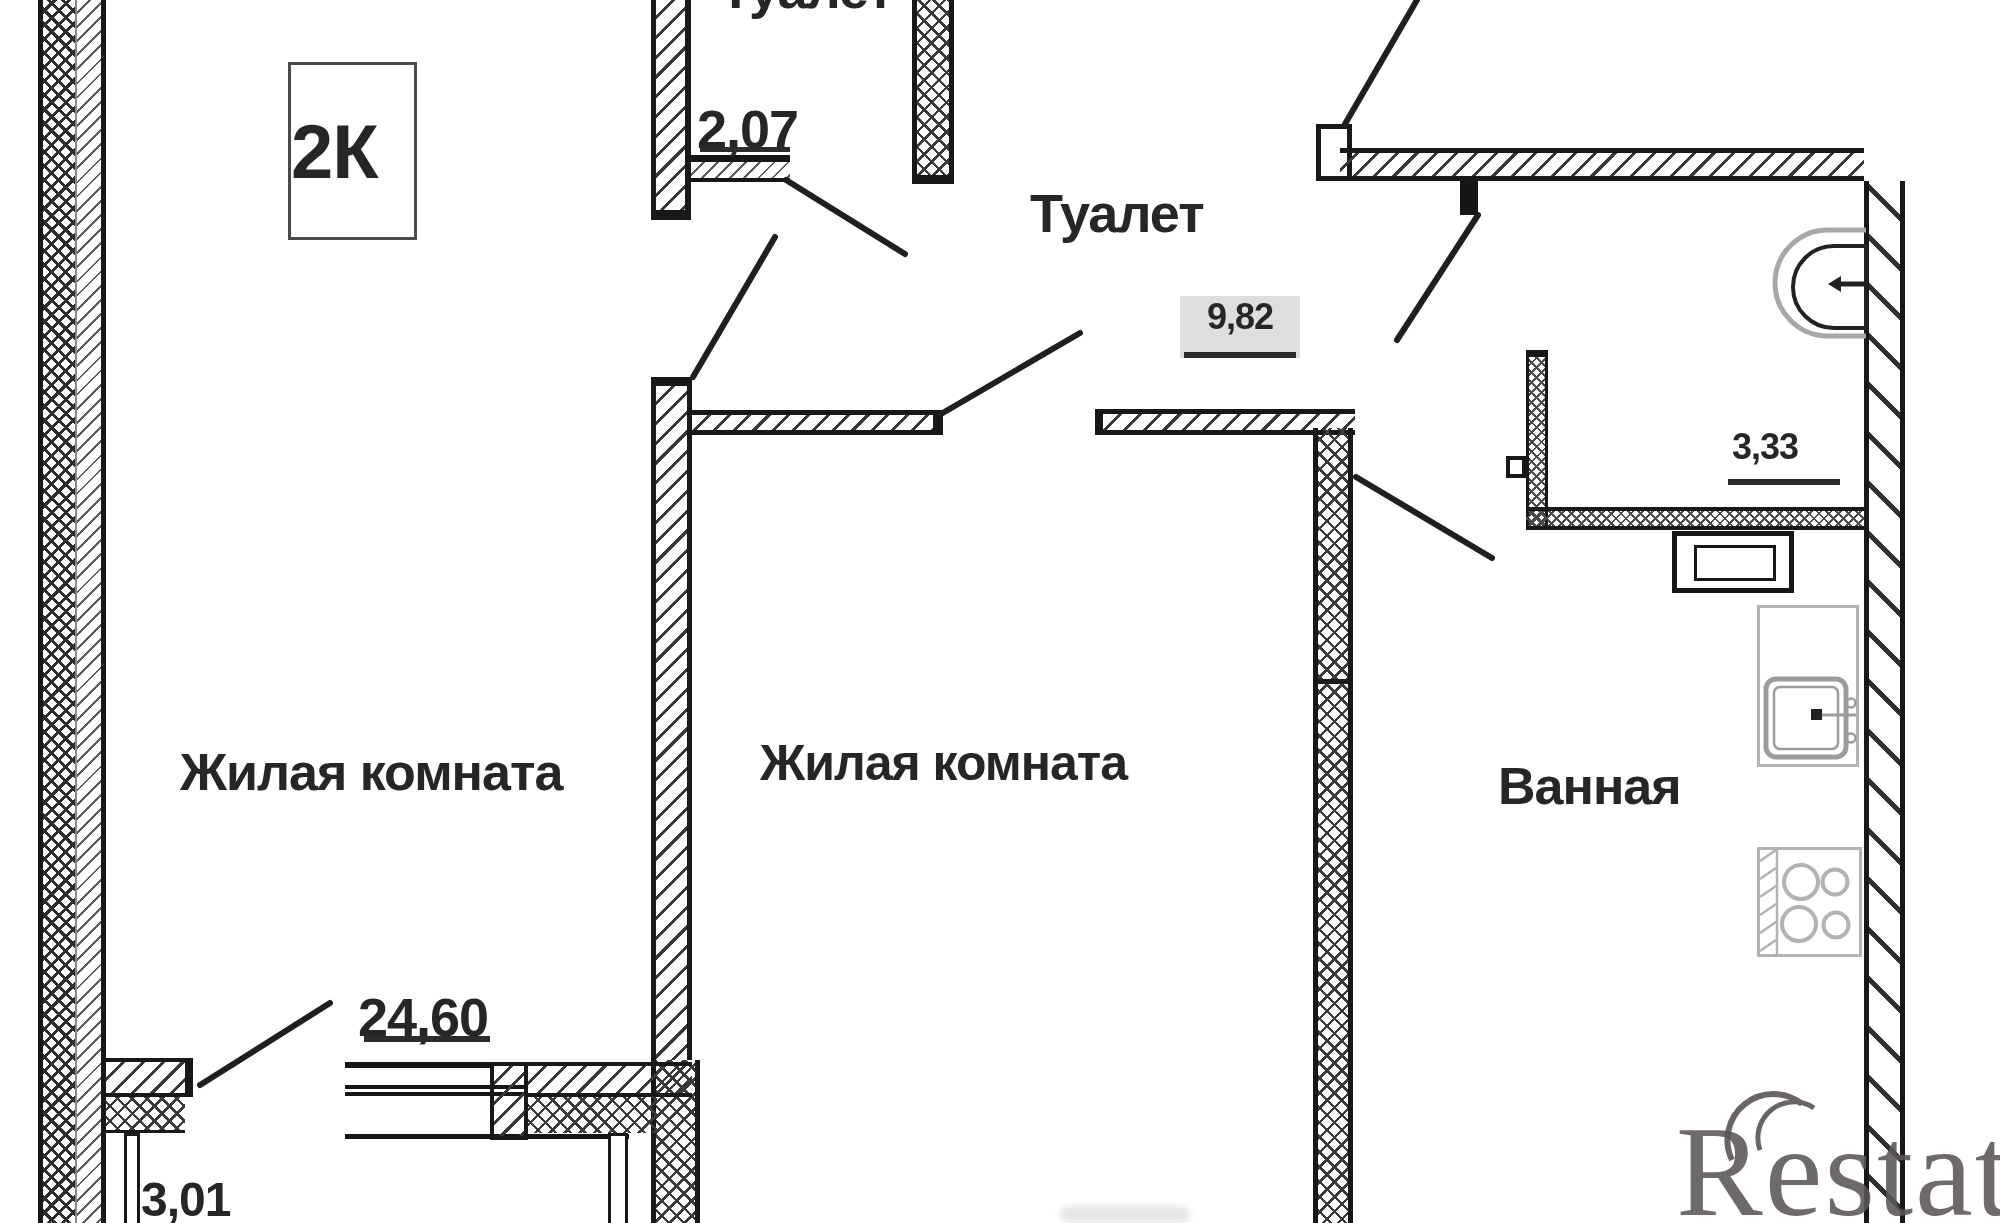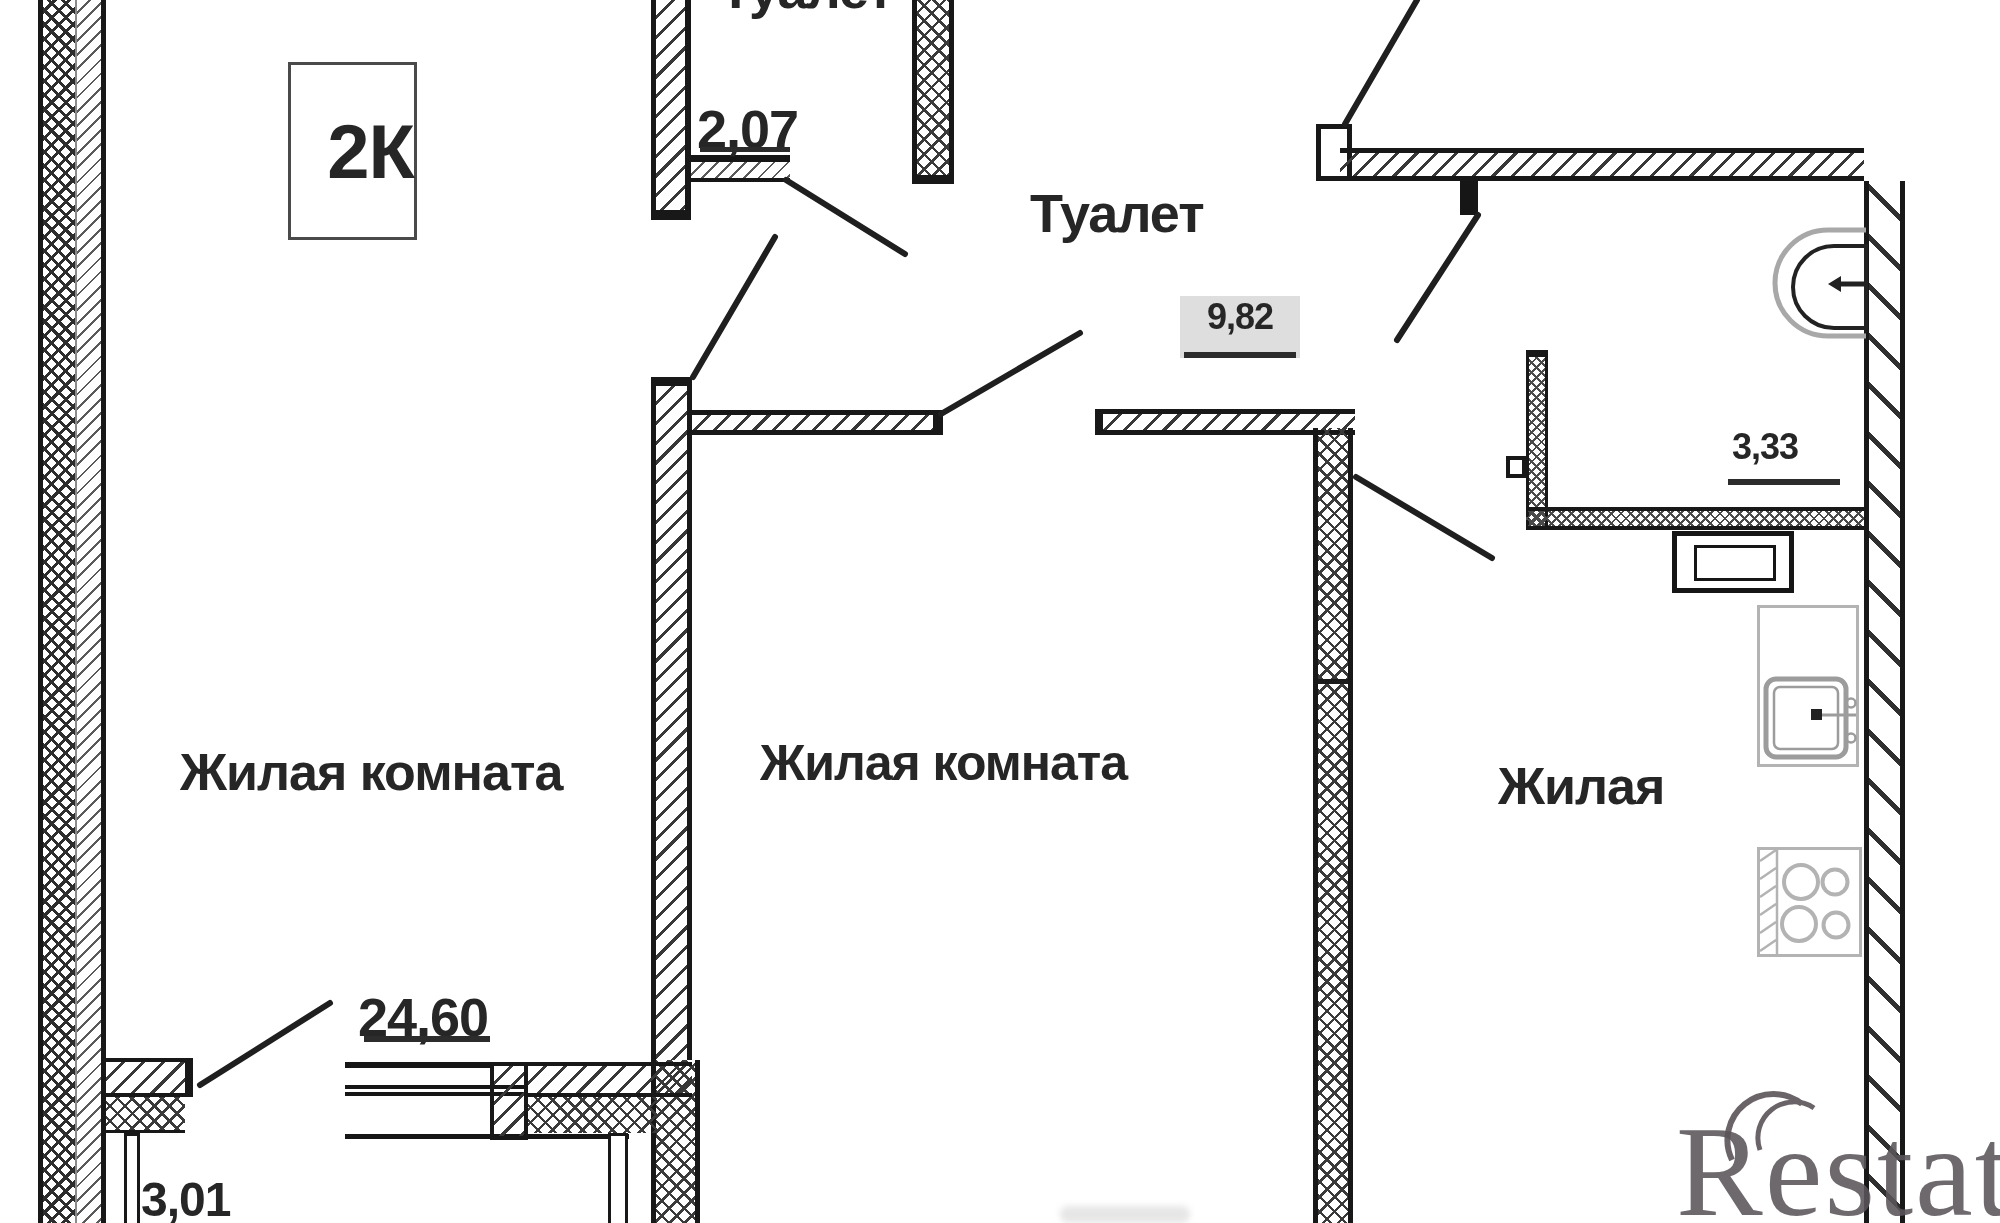--- a/index.html
+++ b/index.html
@@ -104,38 +104,38 @@
 
   <svg class="abs" style="left:1757px;top:847px" width="105" height="110" viewBox="0 0 105 110">
     <rect x="1.5" y="1.5" width="102" height="107" fill="#ffffff" stroke="#b3b3b3" stroke-width="3"></rect>
     <path d="M20,2 V108 M3,14 L19,3 M3,32 L19,21 M3,50 L19,39 M3,68 L19,57 M3,86 L19,75 M3,104 L19,93" stroke="#b3b3b3" stroke-width="2.5" fill="none"></path>
     <circle cx="44" cy="35" r="17" fill="#ffffff" stroke="#b3b3b3" stroke-width="4"></circle>
     <circle cx="78" cy="35" r="12.5" fill="#ffffff" stroke="#b3b3b3" stroke-width="4"></circle>
     <circle cx="42" cy="77" r="17" fill="#ffffff" stroke="#b3b3b3" stroke-width="4"></circle>
     <circle cx="79" cy="78" r="12.5" fill="#ffffff" stroke="#b3b3b3" stroke-width="4"></circle>
   </svg>
 
-  <div class="abs" style="left:288px;top:62px;width:129px;height:178px;border:3px solid #4a4a4a;background:#fff;display:flex;align-items:center;justify-content:flex-end">
+  <div class="abs" style="left:288px;top:62px;width:129px;height:178px;border:3px solid #4a4a4a;background:#fff;display:flex;align-items:center;justify-content:flex-start">
     <span class="lbl" style="position:static;font-size:76px">2К</span>
   </div>
 
   <div class="lbl" style="left:676px;top:-42px;width:260px;text-align:center;font-size:54px">Туалет</div>
   <div class="lbl" style="left:697px;top:98px;font-size:54px">2,07</div>
   <div class="rule" style="left:700px;top:147px;width:90px;height:5px"></div>
 
   <div class="lbl" style="left:1030px;top:182px;font-size:54px">Туалет</div>
   <div class="abs" style="left:1180px;top:296px;width:120px;height:62px;background:#dedede;display:flex;align-items:flex-start;justify-content:center">
     <span class="lbl" style="position:static;font-size:36px">9,82</span>
   </div>
   <div class="rule" style="left:1184px;top:352px;width:112px;height:6px"></div>
 
   <div class="lbl" style="left:1732px;top:426px;font-size:36px">3,33</div>
   <div class="rule" style="left:1728px;top:479px;width:112px;height:6px"></div>
 
-  <div class="lbl" style="left:1498px;top:756px;font-size:52px">Жилая</div>
+  <div class="lbl" style="left:1498px;top:756px;font-size:52px">Ванная</div>
 
   <div class="lbl" style="left:180px;top:742px;font-size:52px">Жилая комната</div>
   <div class="lbl" style="left:760px;top:734px;font-size:50px">Жилая комната</div>
 
   <div class="lbl" style="left:358px;top:986px;font-size:54px">24,60</div>
   <div class="rule" style="left:364px;top:1036px;width:126px;height:6px"></div>
 
   <div class="lbl" style="left:141px;top:1172px;font-size:48px">3,01</div>
 
   <div class="abs" style="left:1060px;top:1206px;width:130px;height:17px;background:#dcdcdc;border-radius:8px;filter:blur(3px);opacity:.7"></div>

